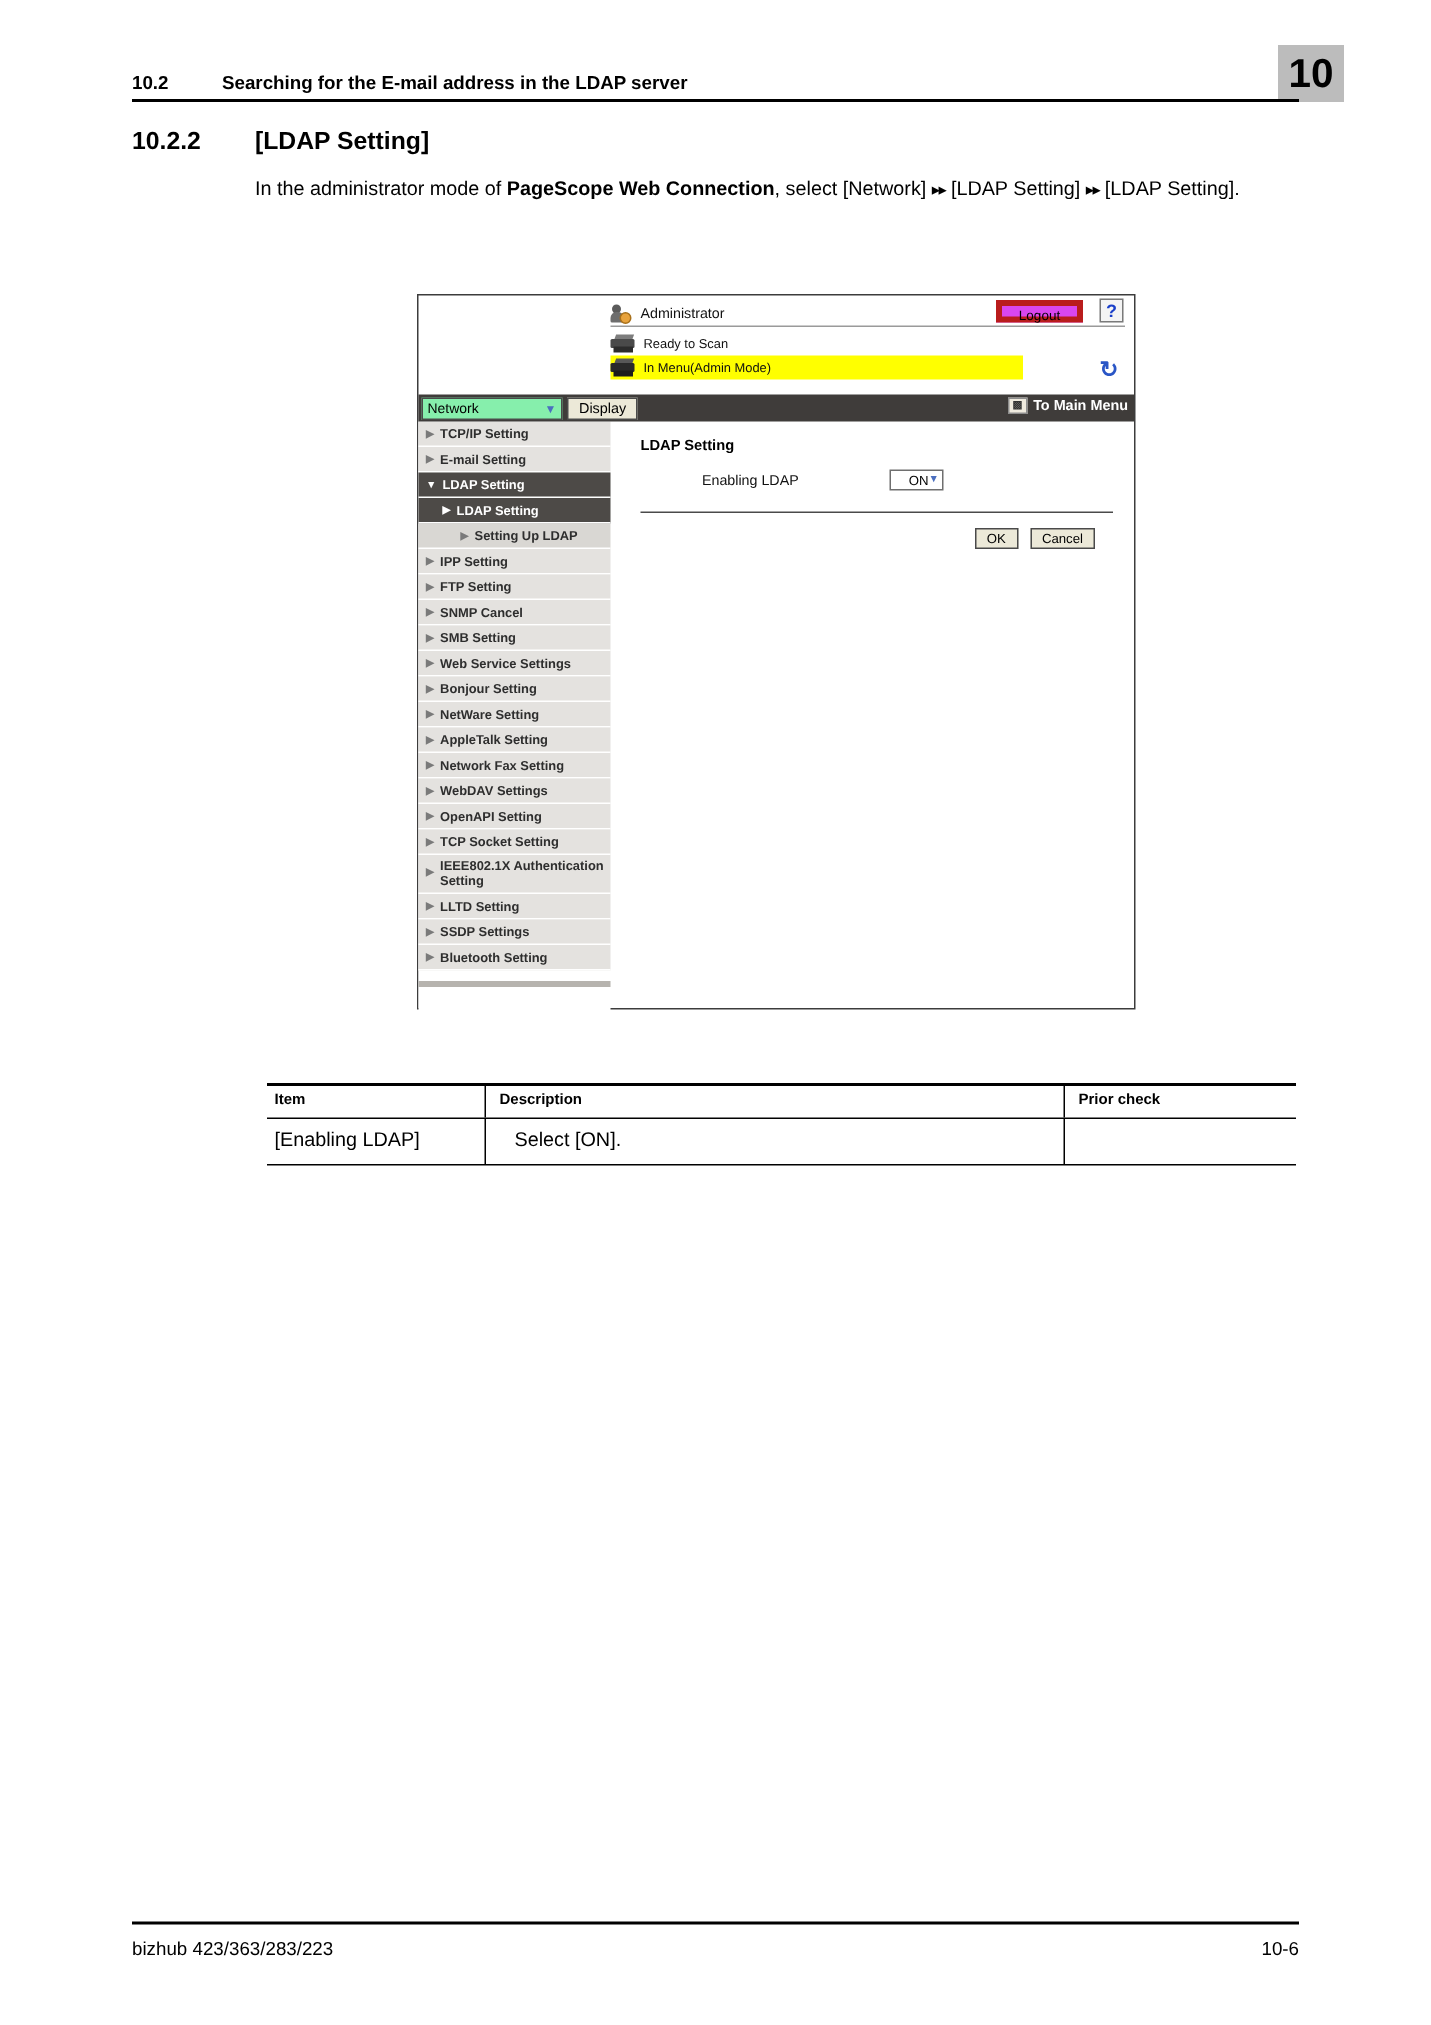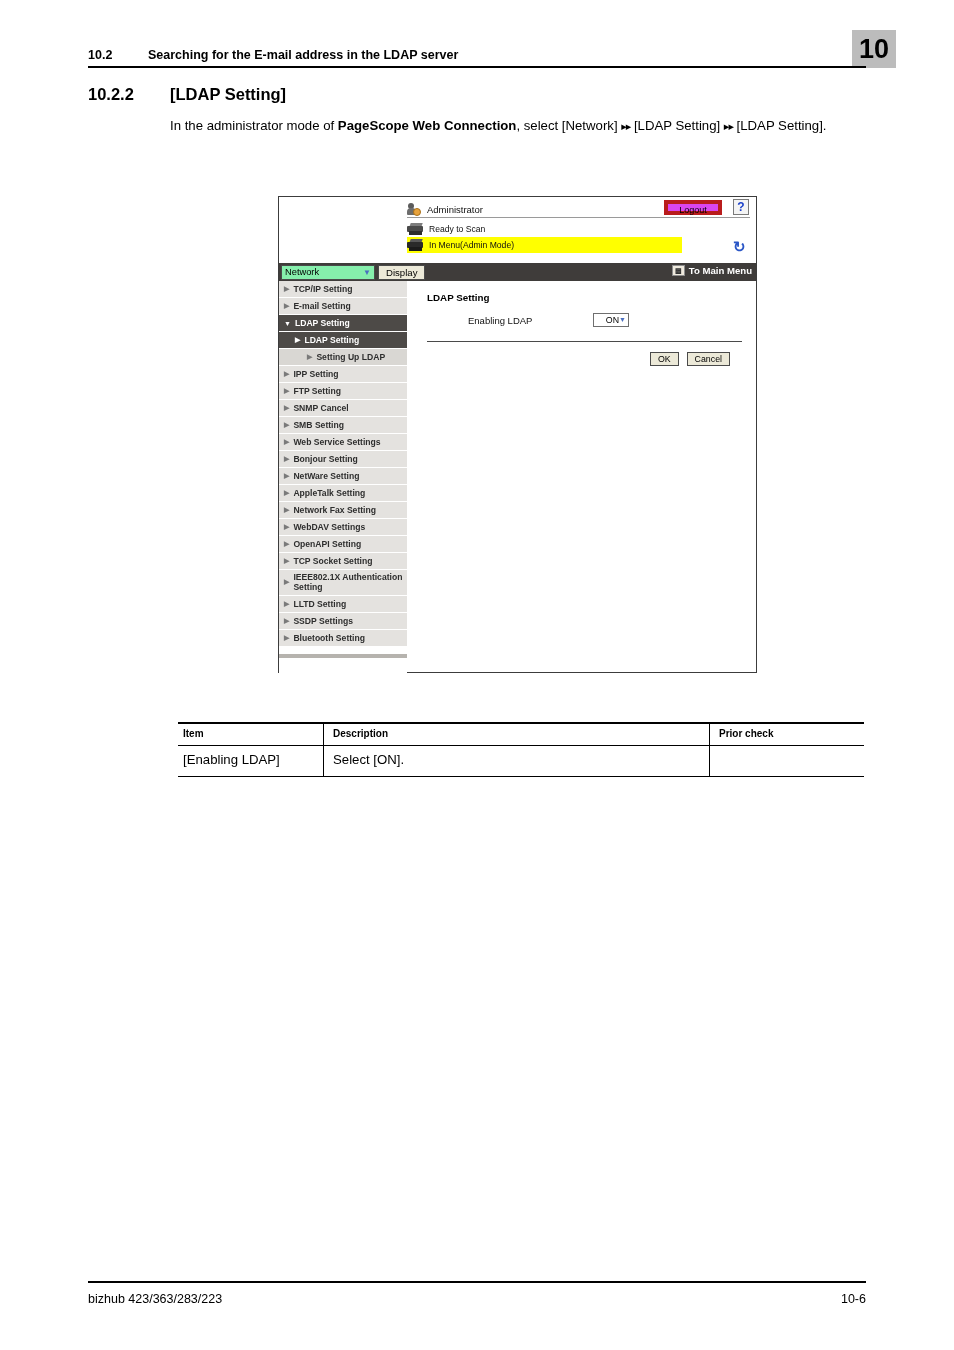--- a/index.html
+++ b/index.html
@@ -214,21 +214,21 @@
   .spectable {
     position: absolute; left: 178px; top: 722px; width: 686px;
   }
   .spectable .r { display: flex; }
   .spectable .c1 { width: 145px; }
   .spectable .c2 { width: 386px; border-left: 1px solid #000; }
   .spectable .c3 { flex: 1; border-left: 1px solid #000; }
   .spectable .hd { font-size: 10px; font-weight: bold; padding: 4px 0 6px 5px; }
   .spectable .hd.c2, .spectable .hd.c3 { padding-left: 9px; }
   .spectable .cell { font-size: 13.2px; padding: 6px 0 9px 5px; min-height: 30px;}
-  .spectable .cell.c2, .spectable .cell.c3 { padding-left: 9px; }
+  .spectable .cell.c2, .spectable .cell.c3 { padding-left: 19px; }
   .rule-top { height: 2px; background: #000; }
   .rule-mid { height: 1px; background: #000; }
   .rule-bot { height: 1px; background: #000; }
 
   
   .footrule {
     position: absolute; left: 88px; bottom: 67px;
     width: 778px; height: 2px; background: #000;
   }
   .footer {

